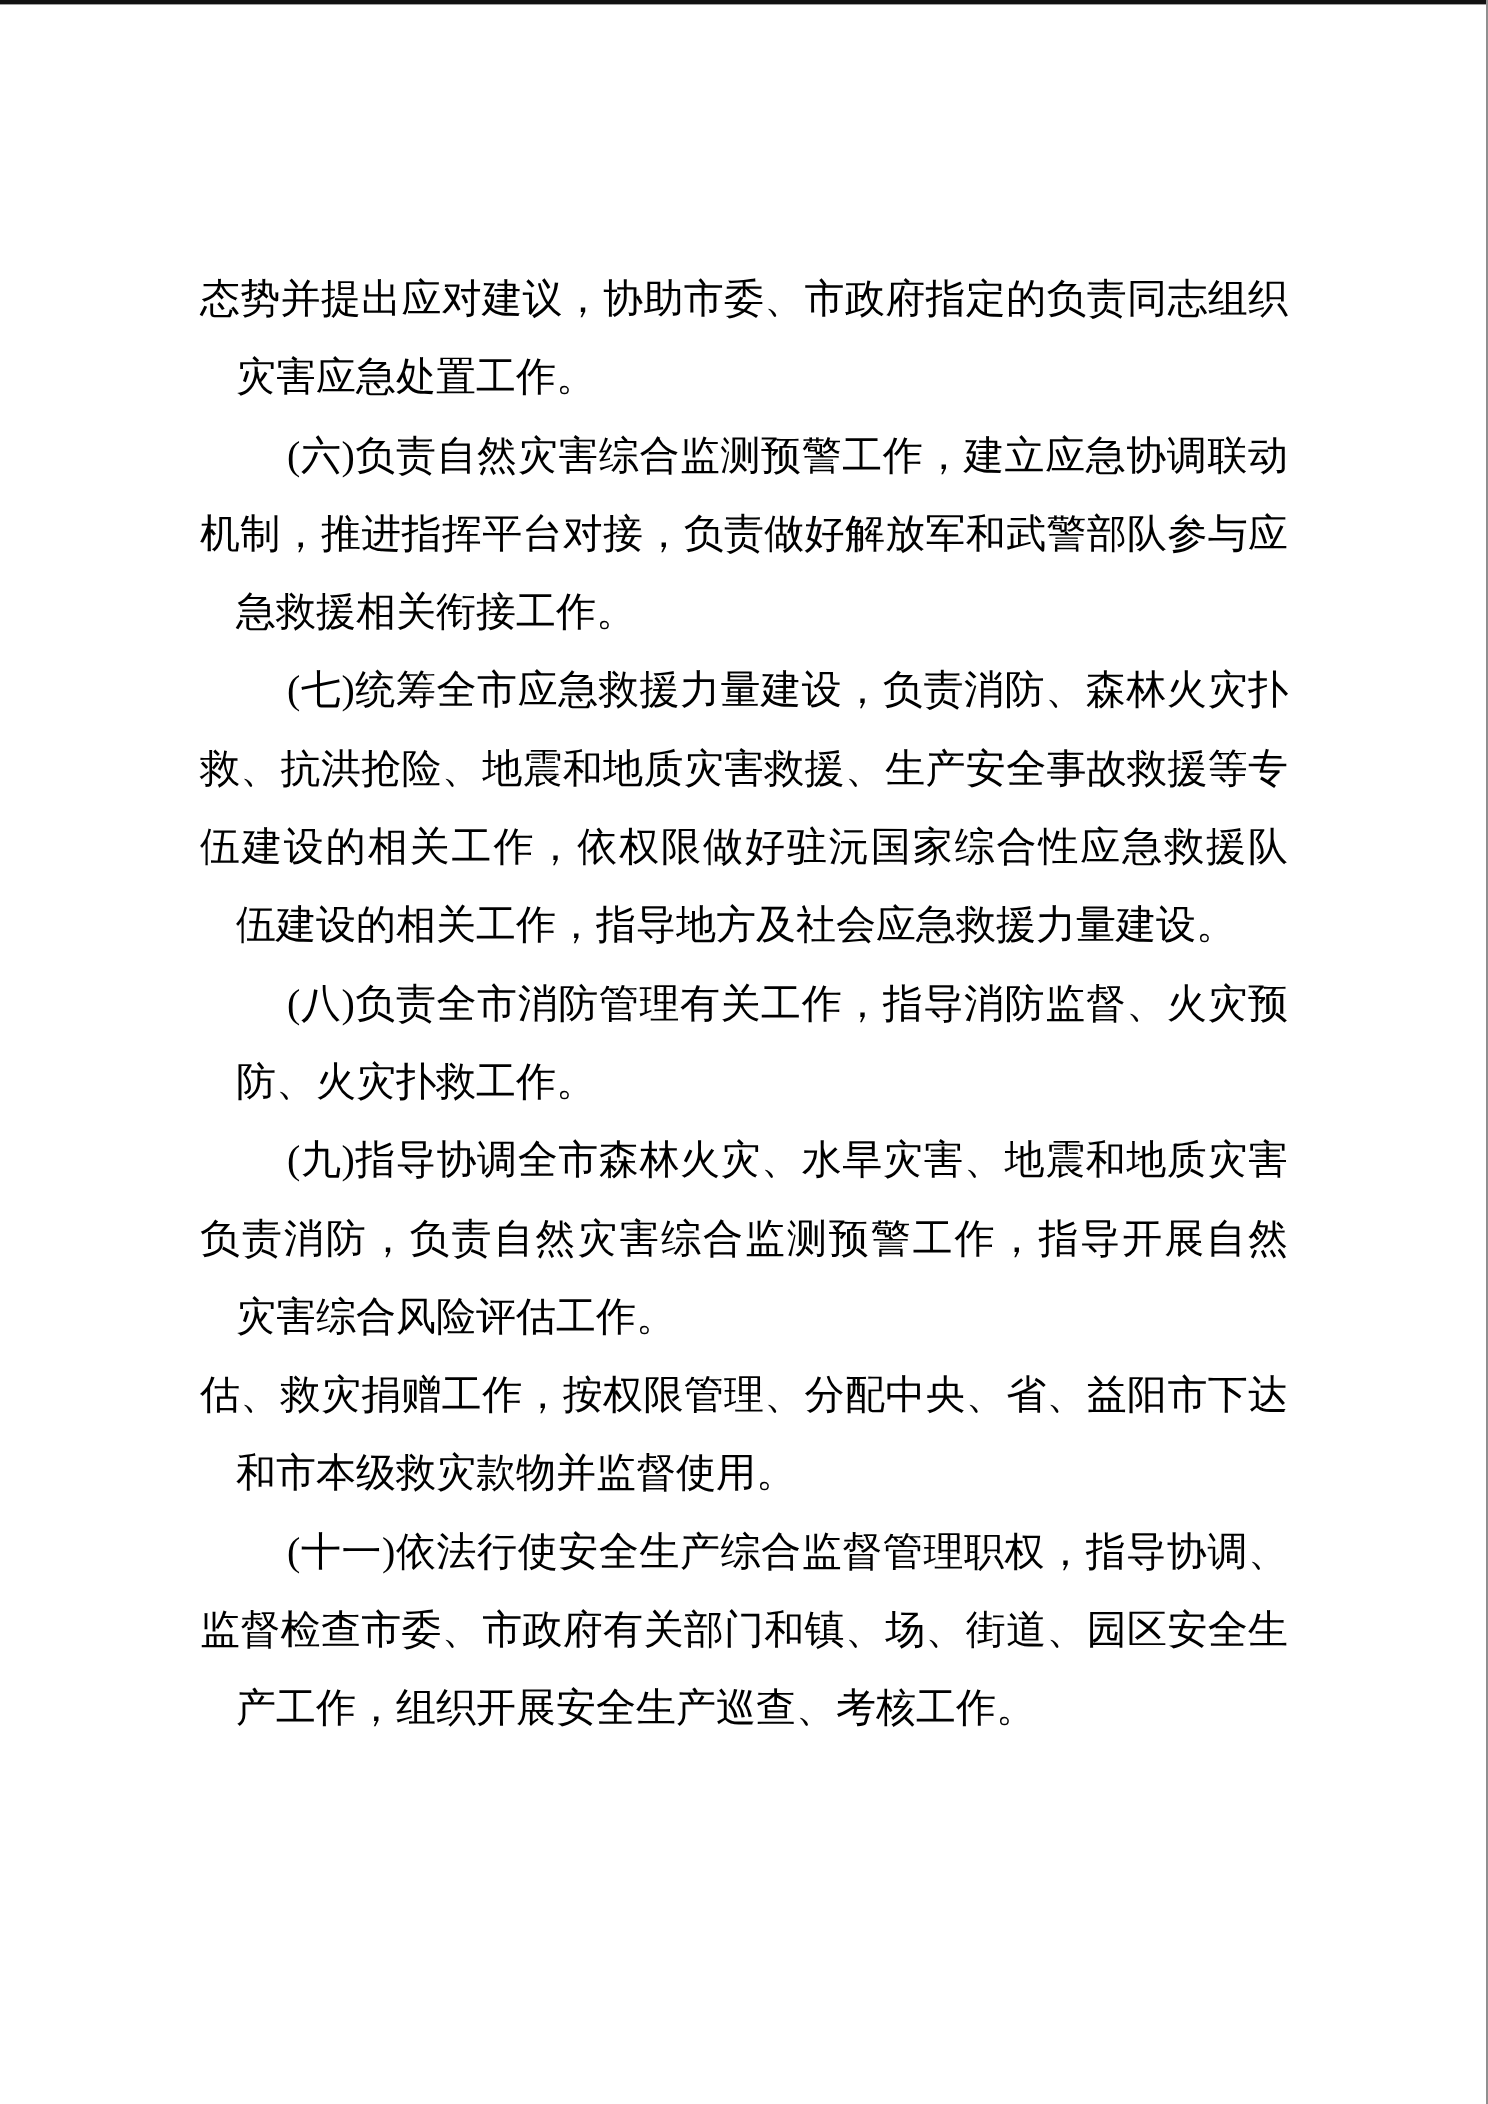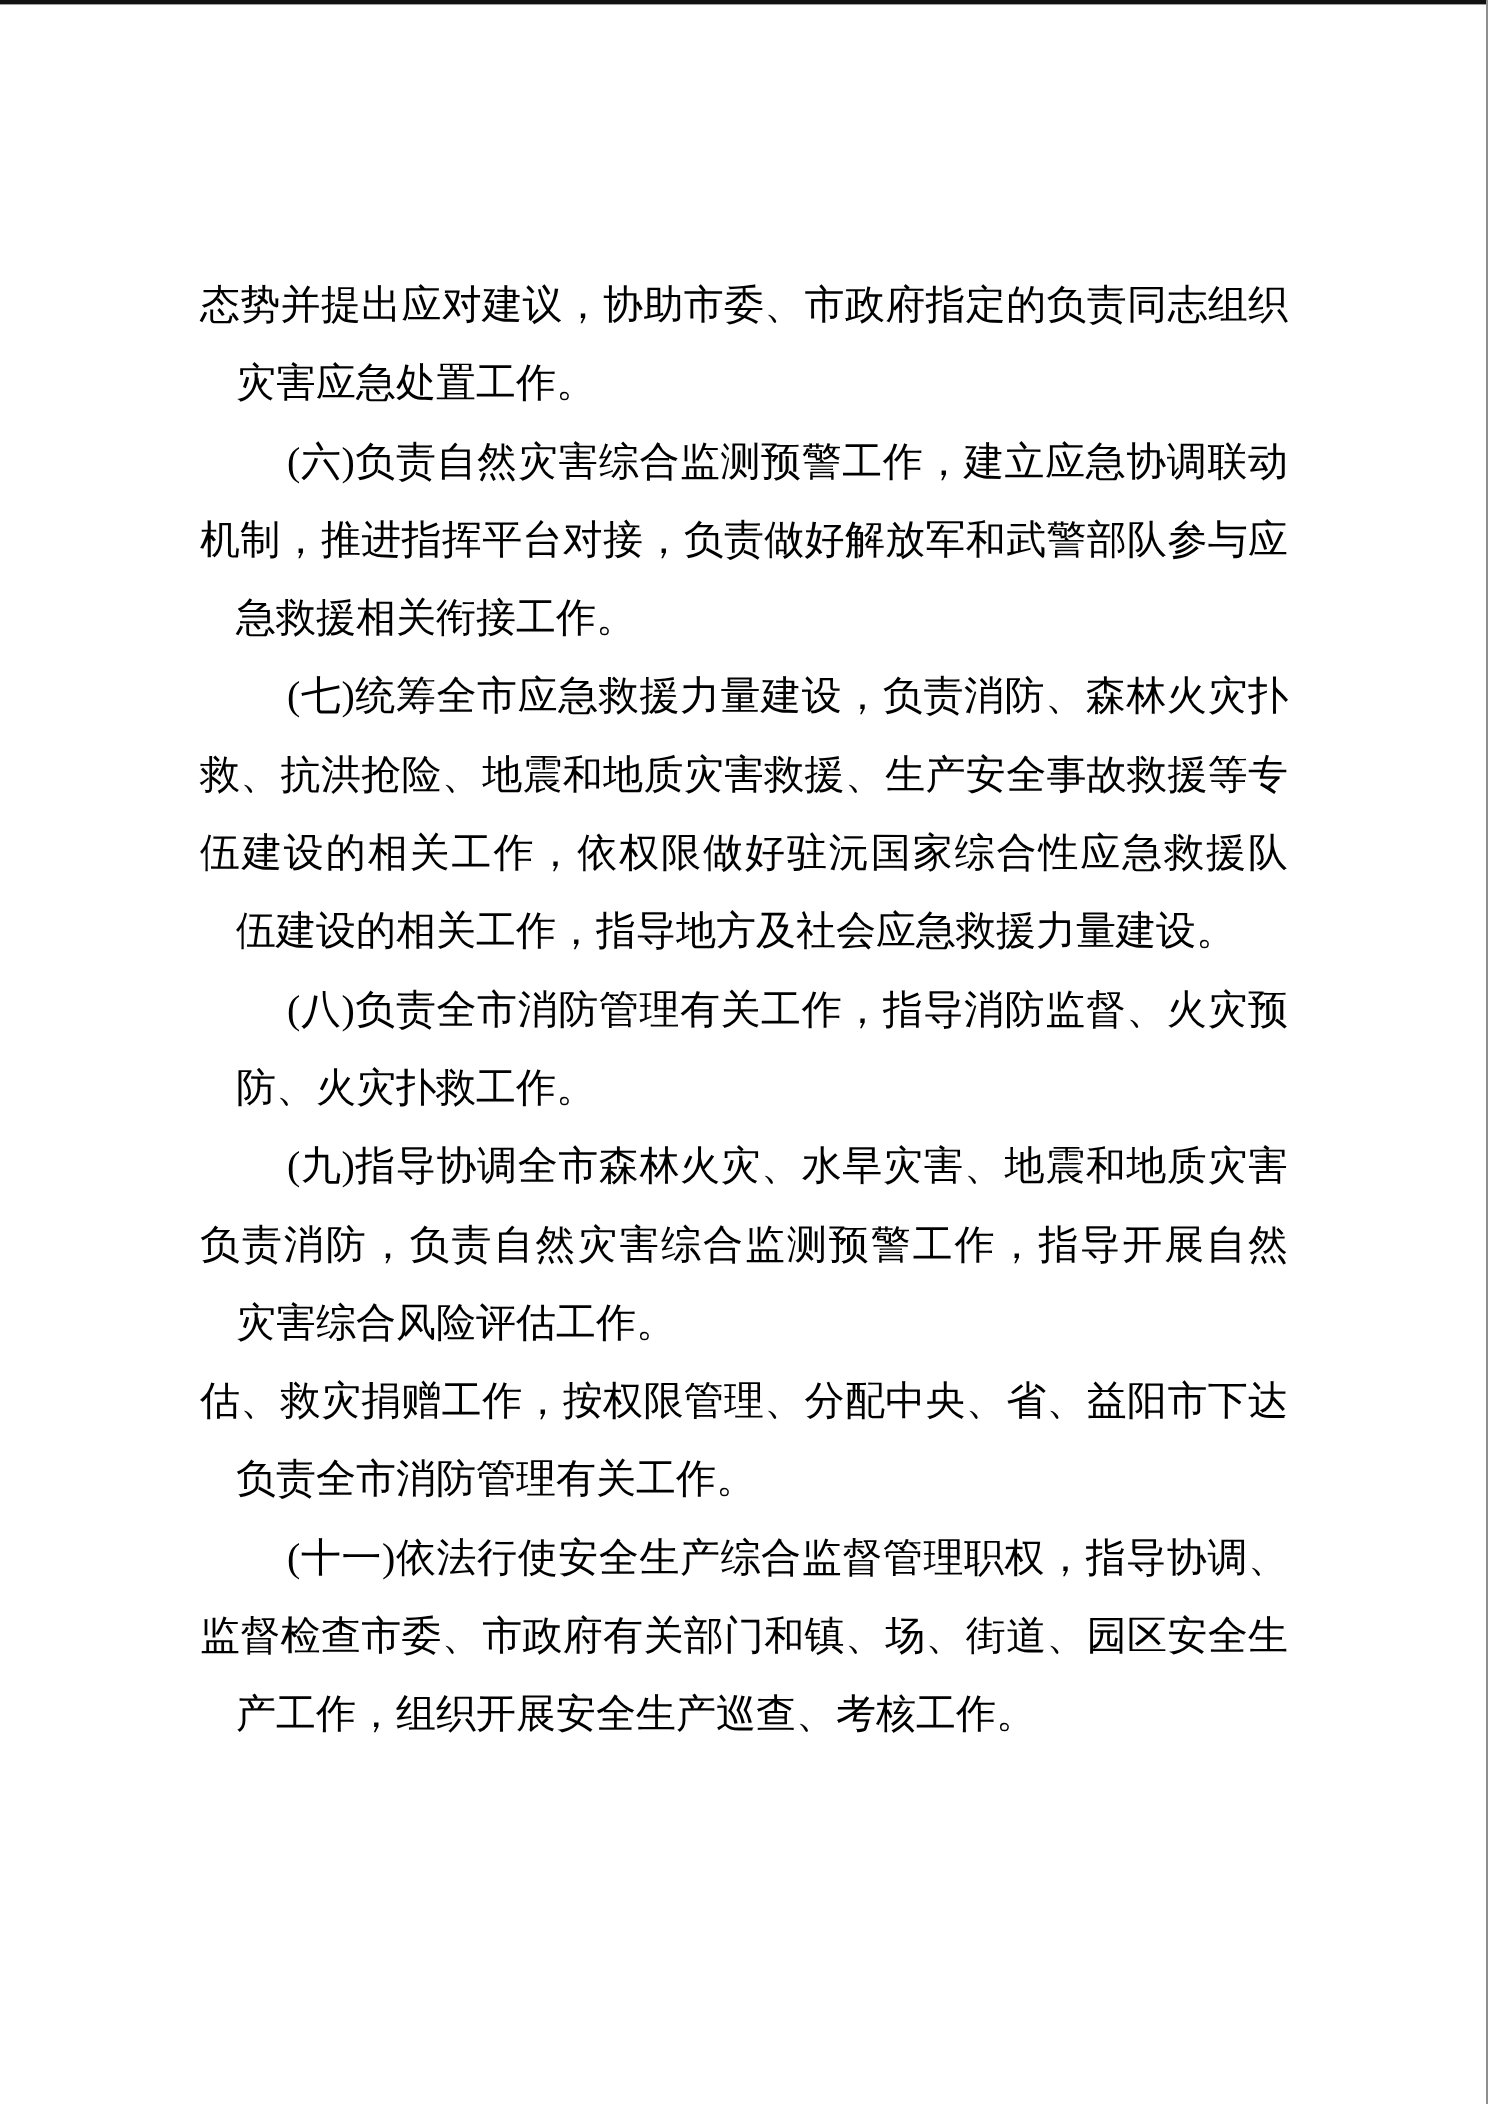--- a/index.html
+++ b/index.html
@@ -30,21 +30,21 @@
   .right-edge {
     position: absolute;
     top: 0; right: 0;
     width: 2px;
     height: 100%;
     background: #8f8f8f;
   }
   .text-block {
     position: absolute;
     left: 200px;
-    top: 266px;
+    top: 260px;
     width: 1088px;
     color: #000000;
   }
   .line {
     height: 78.3px;
     line-height: 78.3px;
     font-size: 40px;
     color: #000000;
     text-justify: inter-ideograph;
   }
@@ -77,18 +77,18 @@
     <div class="line justify indent">(七)统筹全市应急救援力量建设，负责消防、森林火灾扑</div>
     <div class="line justify">救、抗洪抢险、地震和地质灾害救援、生产安全事故救援等专</div>
     <div class="line justify">伍建设的相关工作，依权限做好驻沅国家综合性应急救援队</div>
     <div class="line left">伍建设的相关工作，指导地方及社会应急救援力量建设。</div>
     <div class="line justify indent">(八)负责全市消防管理有关工作，指导消防监督、火灾预</div>
     <div class="line left">防、火灾扑救工作。</div>
     <div class="line justify indent">(九)指导协调全市森林火灾、水旱灾害、地震和地质灾害</div>
     <div class="line justify">负责消防，负责自然灾害综合监测预警工作，指导开展自然</div>
     <div class="line left">灾害综合风险评估工作。</div>
     <div class="line justify">估、救灾捐赠工作，按权限管理、分配中央、省、益阳市下达</div>
-    <div class="line left">负责全市消防管理有关工作。</div>
+    <div class="line left">和市本级救灾款物并监督使用。</div>
     <div class="line justify indent">(十一)依法行使安全生产综合监督管理职权，指导协调、</div>
     <div class="line justify">监督检查市委、市政府有关部门和镇、场、街道、园区安全生</div>
     <div class="line left">产工作，组织开展安全生产巡查、考核工作。</div>
   </div>
 </div>
 
 </body></html>

